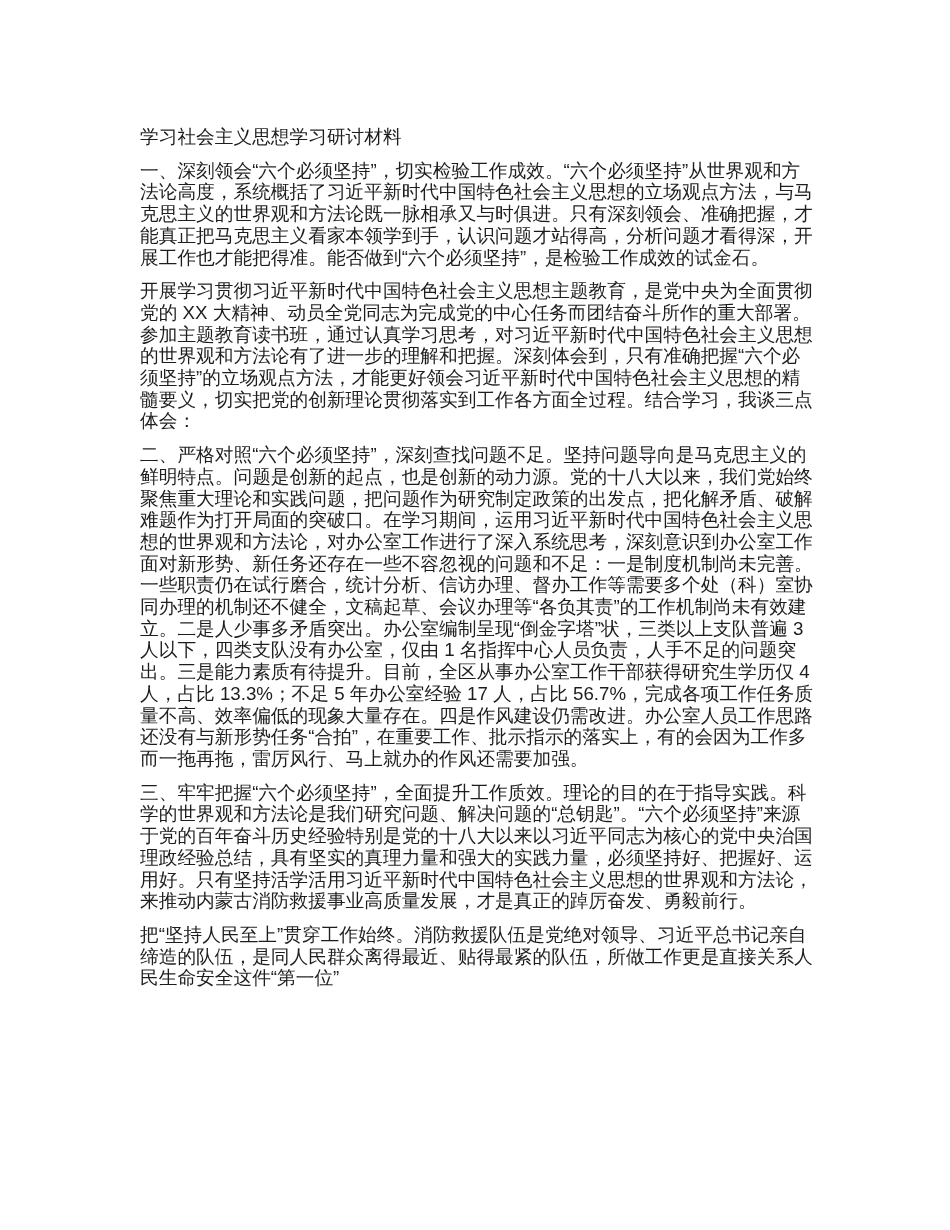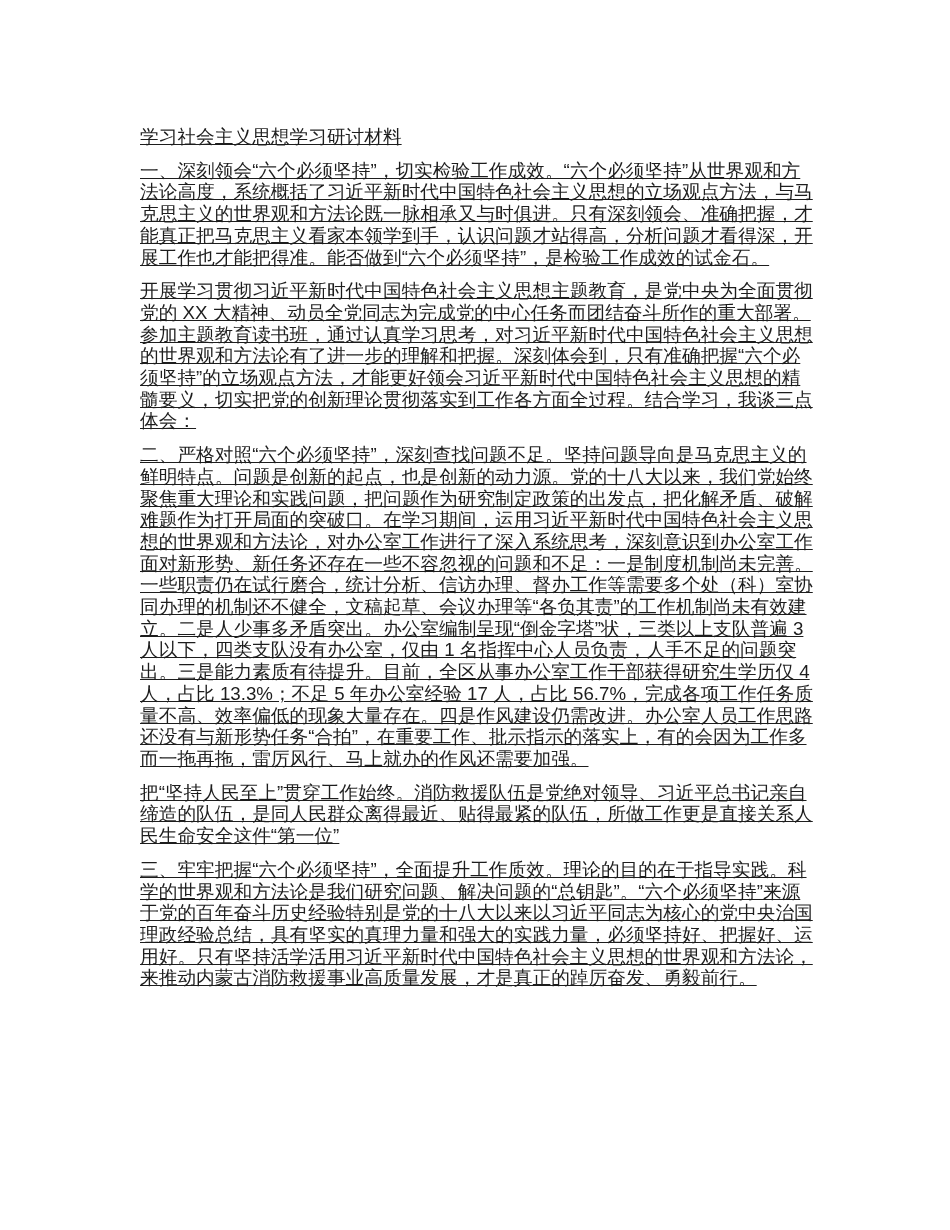--- a/index.html
+++ b/index.html
@@ -15,34 +15,33 @@
   }
   .doc-page {
     position: absolute;
     left: 140px;
     top: 126px;
     width: 676px;
     color: #1d1d1d;
     font-size: 18.7px;
     line-height: 21.7px;
     text-align: left;
-    text-decoration: underline;
   }
   .doc-page p {
     margin: 0 0 12px 0;
     padding: 0;
     word-break: normal;
   }
   .doc-title {
     font-weight: normal; 
   }
 </style>
 </head>
 <body>
 
 <div class="doc-page">
   <p class="doc-title">学习社会主义思想学习研讨材料</p>
   <p>一、深刻领会“六个必须坚持”，切实检验工作成效。“六个必须坚持”从世界观和方法论高度，系统概括了习近平新时代中国特色社会主义思想的立场观点方法，与马克思主义的世界观和方法论既一脉相承又与时俱进。只有深刻领会、准确把握，才能真正把马克思主义看家本领学到手，认识问题才站得高，分析问题才看得深，开展工作也才能把得准。能否做到“六个必须坚持”，是检验工作成效的试金石。</p>
   <p>开展学习贯彻习近平新时代中国特色社会主义思想主题教育，是党中央为全面贯彻党的 XX 大精神、动员全党同志为完成党的中心任务而团结奋斗所作的重大部署。参加主题教育读书班，通过认真学习思考，对习近平新时代中国特色社会主义思想的世界观和方法论有了进一步的理解和把握。深刻体会到，只有准确把握“六个必须坚持”的立场观点方法，才能更好领会习近平新时代中国特色社会主义思想的精髓要义，切实把党的创新理论贯彻落实到工作各方面全过程。结合学习，我谈三点体会：</p>
   <p>二、严格对照“六个必须坚持”，深刻查找问题不足。坚持问题导向是马克思主义的鲜明特点。问题是创新的起点，也是创新的动力源。党的十八大以来，我们党始终聚焦重大理论和实践问题，把问题作为研究制定政策的出发点，把化解矛盾、破解难题作为打开局面的突破口。在学习期间，运用习近平新时代中国特色社会主义思想的世界观和方法论，对办公室工作进行了深入系统思考，深刻意识到办公室工作面对新形势、新任务还存在一些不容忽视的问题和不足：一是制度机制尚未完善。一些职责仍在试行磨合，统计分析、信访办理、督办工作等需要多个处（科）室协同办理的机制还不健全，文稿起草、会议办理等“各负其责”的工作机制尚未有效建立。二是人少事多矛盾突出。办公室编制呈现“倒金字塔”状，三类以上支队普遍 3 人以下，四类支队没有办公室，仅由 1 名指挥中心人员负责，人手不足的问题突出。三是能力素质有待提升。目前，全区从事办公室工作干部获得研究生学历仅 4 人，占比 13.3%；不足 5 年办公室经验 17 人，占比 56.7%，完成各项工作任务质量不高、效率偏低的现象大量存在。四是作风建设仍需改进。办公室人员工作思路还没有与新形势任务“合拍”，在重要工作、批示指示的落实上，有的会因为工作多而一拖再拖，雷厉风行、马上就办的作风还需要加强。</p>
+  <p>三、牢牢把握“六个必须坚持”，全面提升工作质效。理论的目的在于指导实践。科学的世界观和方法论是我们研究问题、解决问题的“总钥匙”。“六个必须坚持”来源于党的百年奋斗历史经验特别是党的十八大以来以习近平同志为核心的党中央治国理政经验总结，具有坚实的真理力量和强大的实践力量，必须坚持好、把握好、运用好。只有坚持活学活用习近平新时代中国特色社会主义思想的世界观和方法论，来推动内蒙古消防救援事业高质量发展，才是真正的踔厉奋发、勇毅前行。</p>
   <p>把“坚持人民至上”贯穿工作始终。消防救援队伍是党绝对领导、习近平总书记亲自缔造的队伍，是同人民群众离得最近、贴得最紧的队伍，所做工作更是直接关系人民生命安全这件“第一位”</p>
-  <p>三、牢牢把握“六个必须坚持”，全面提升工作质效。理论的目的在于指导实践。科学的世界观和方法论是我们研究问题、解决问题的“总钥匙”。“六个必须坚持”来源于党的百年奋斗历史经验特别是党的十八大以来以习近平同志为核心的党中央治国理政经验总结，具有坚实的真理力量和强大的实践力量，必须坚持好、把握好、运用好。只有坚持活学活用习近平新时代中国特色社会主义思想的世界观和方法论，来推动内蒙古消防救援事业高质量发展，才是真正的踔厉奋发、勇毅前行。</p>
 </div>
 
 </body></html>

